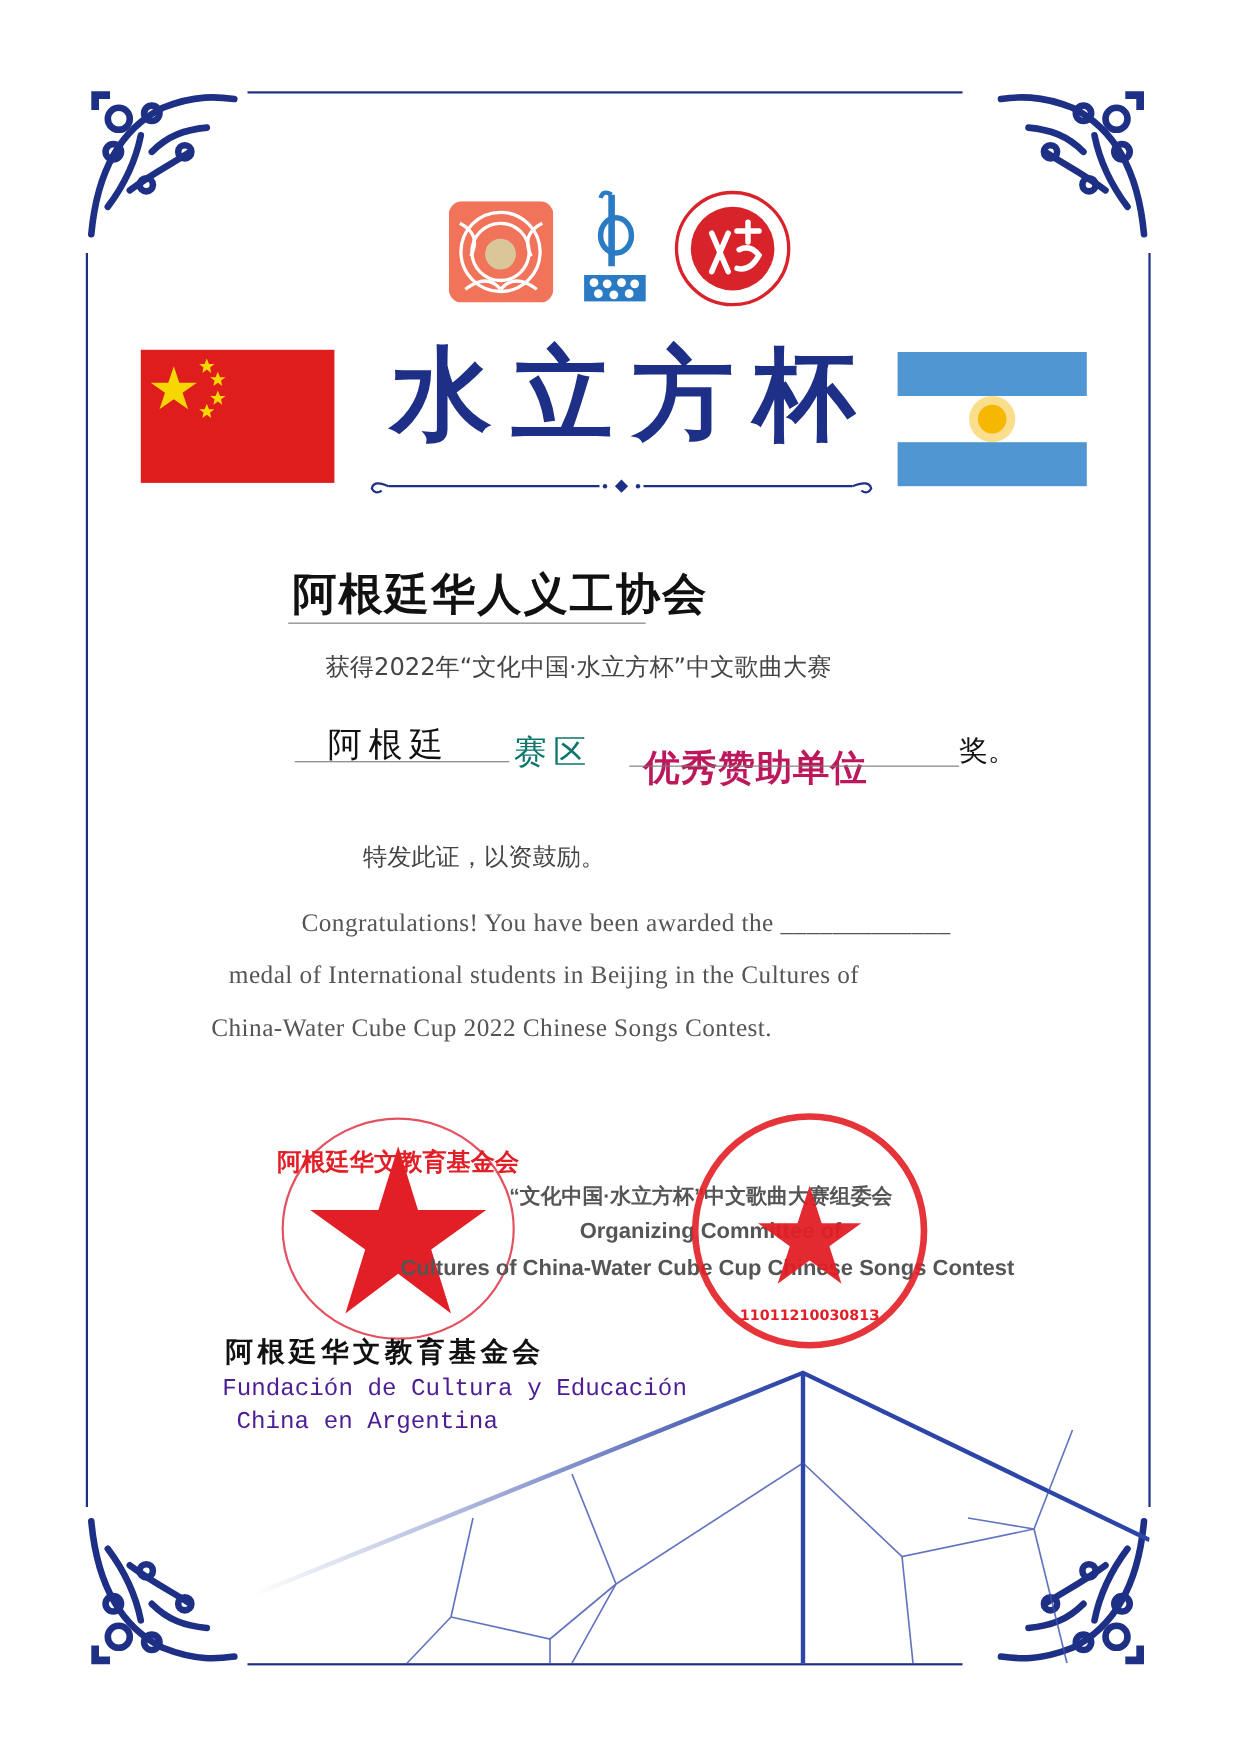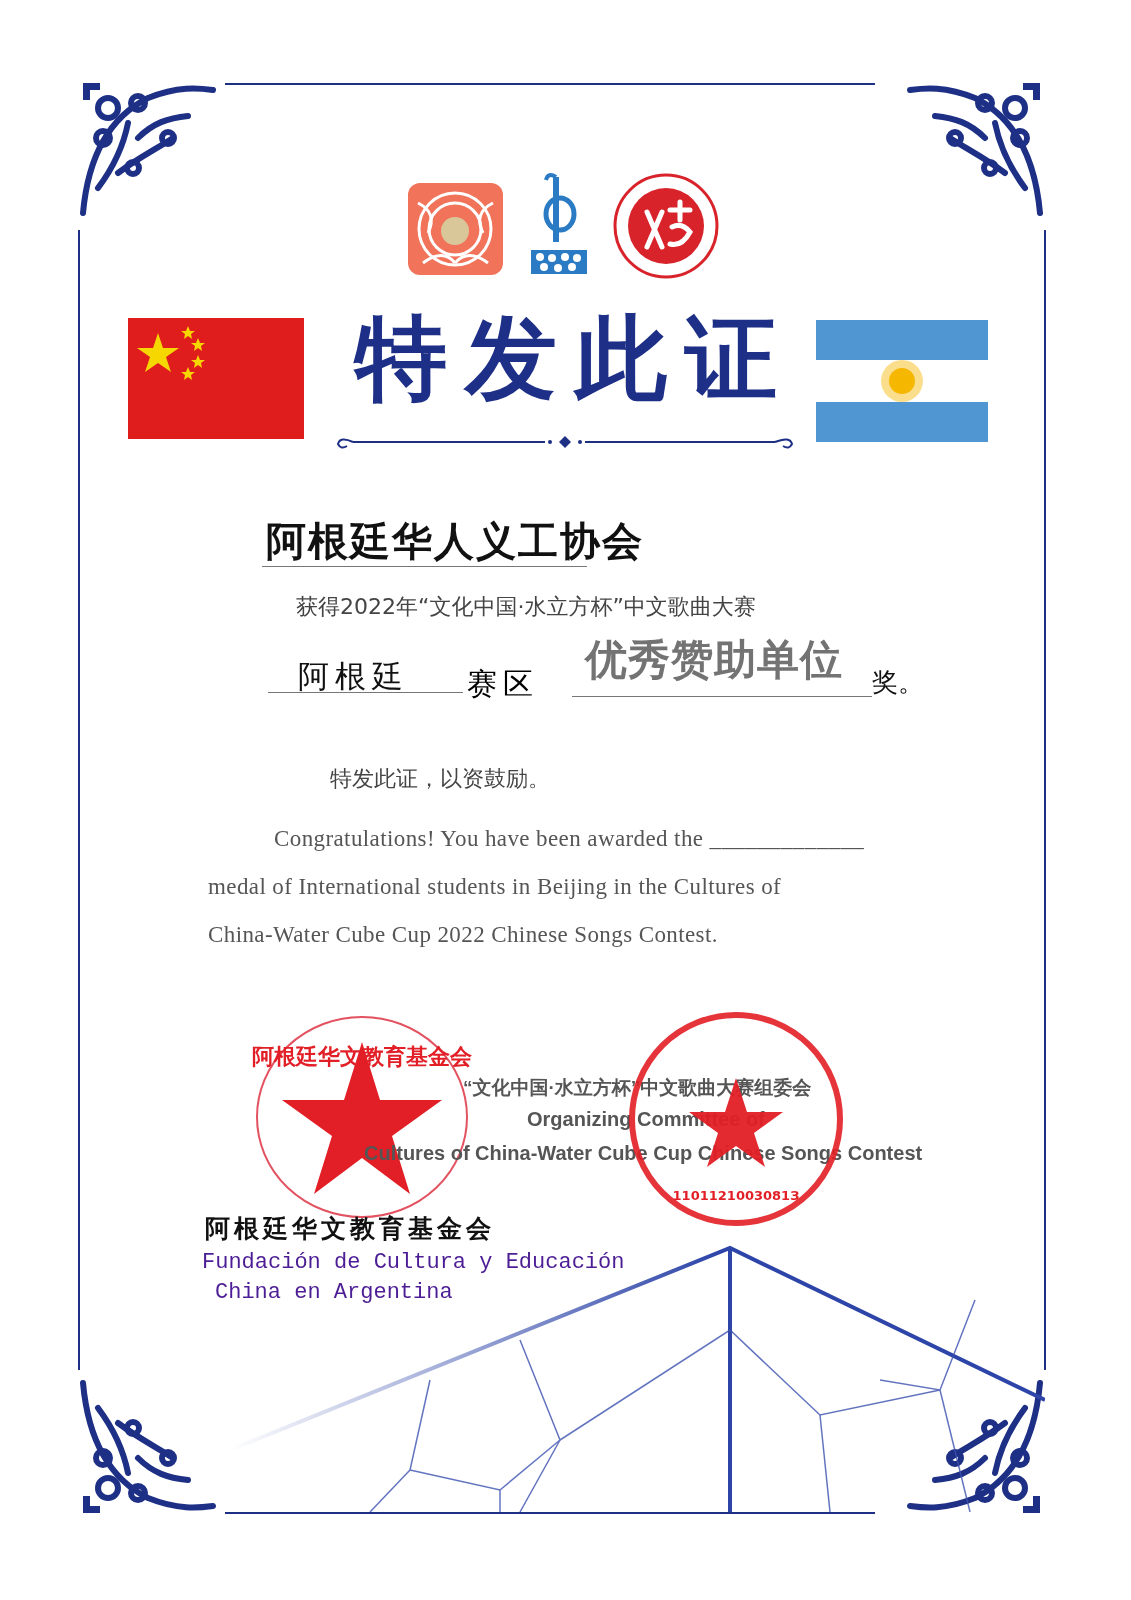--- a/index.html
+++ b/index.html
@@ -9,22 +9,22 @@
   .corner { position:absolute; width:140px; height:140px; }
   .logo-box { position:absolute; }
   .title { position:absolute; left:355px; top:312px; font-family:"DejaVu Serif", serif; font-weight:bold; font-size:92px; color:#1d2f87; letter-spacing:18px; white-space:nowrap; line-height:1; }
   .flag-cn { position:absolute; left:128px; top:318px; width:176px; height:121px; background:#df1d1c; }
   .flag-ar { position:absolute; left:816px; top:320px; width:172px; height:122px; background:#fff; }
   .flag-ar .band { position:absolute; left:0; width:100%; height:40px; background:#4f96d2; }
   .recipient { position:absolute; left:266px; top:519px; font-size:40px; font-weight:bold; color:#111; letter-spacing:2px; white-space:nowrap; line-height:1.1; }
   .underline { position:absolute; height:1px; background:#777; }
   .line-cn { position:absolute; font-size:22px; color:#444; white-space:nowrap; }
   .region-name { position:absolute; left:298px; top:656px; font-family:"DejaVu Serif", serif; font-size:31px; color:#111; letter-spacing:6px; white-space:nowrap; }
-  .region-label { position:absolute; left:467px; top:664px; font-family:"DejaVu Serif", serif; font-size:30px; color:#000000; letter-spacing:6px; white-space:nowrap; }
-  .award-name { position:absolute; left:585px; top:632px; font-size:42px; font-weight:bold; color:#737373; white-space:nowrap; letter-spacing:1px; }
+  .region-label { position:absolute; left:467px; top:664px; font-family:"DejaVu Serif", serif; font-size:30px; color:#0f766e; letter-spacing:6px; white-space:nowrap; }
+  .award-name { position:absolute; left:585px; top:676px; font-size:33px; font-weight:bold; color:#be185d; white-space:nowrap; letter-spacing:1px; }
   .award-suffix { position:absolute; left:872px; top:665px; font-family:"DejaVu Serif", serif; font-size:26px; color:#111; white-space:nowrap; }
   .en-text { position:absolute; font-family:"Liberation Serif", serif; font-size:23px; color:#555; white-space:nowrap; letter-spacing:0.4px; }
   .org-text { position:absolute; font-family:"Liberation Sans", sans-serif; font-weight:bold; color:#555; white-space:nowrap; }
   .found-cn { position:absolute; left:205px; top:1212px; font-family:"DejaVu Serif", serif; font-weight:bold; font-size:25px; color:#111; letter-spacing:4px; white-space:nowrap; }
   .found-es { position:absolute; font-family:"Liberation Mono", monospace; font-size:22px; color:#4c1d95; white-space:nowrap; }
 </style>
 </head>
 <body>
 
 <div class="border-line" style="left:225px; top:83px; width:650px; height:2px;"></div>
@@ -133,21 +133,21 @@
 </div>
 <div class="flag-ar">
   <div class="band" style="top:0;"></div>
   <div class="band" style="bottom:0;"></div>
   <svg class="abs" style="left:63px; top:38px;" width="46" height="46" viewBox="0 0 46 46">
     <circle cx="23" cy="23" r="21" fill="#f9c840" opacity="0.6"></circle>
     <circle cx="23" cy="23" r="13" fill="#f6b700"></circle>
   </svg>
 </div>
 
-<div class="title">特发此证</div>
+<div class="title">水立方杯</div>
 <svg class="abs" style="left:335px; top:432px;" width="460" height="20" viewBox="0 0 460 20">
   <line x1="18" y1="10" x2="210" y2="10" stroke="#1e2f86" stroke-width="2"></line>
   <line x1="250" y1="10" x2="440" y2="10" stroke="#1e2f86" stroke-width="2"></line>
   <polygon points="230,4 236,10 230,16 224,10" fill="#1e2f86"></polygon>
   <circle cx="215" cy="10" r="2" fill="#1e2f86"></circle>
     <circle cx="245" cy="10" r="2" fill="#1e2f86"></circle>
   <path d="M18 10 Q5 4 3 12 Q6 18 12 14" stroke="#1e2f86" stroke-width="2" fill="none"></path>
   <path d="M440 10 Q455 4 457 12 Q454 18 448 14" stroke="#1e2f86" stroke-width="2" fill="none"></path>
 </svg>
 
@@ -160,21 +160,21 @@
 <div class="underline" style="left:268px; top:692px; width:195px;"></div>
 <div class="region-label">赛区</div>
 <div class="award-name">优秀赞助单位</div>
 <div class="underline" style="left:572px; top:696px; width:300px;"></div>
 <div class="award-suffix">奖。</div>
 
 <div class="line-cn" style="left:290px; top:764px;margin-left:40px;">特发此证，以资鼓励。</div>
 
 <div class="en-text" style="left:274px; top:826px;">Congratulations! You have been awarded  the _____________</div>
 <div class="en-text" style="left:208px; top:874px;">medal of International students in Beijing in the Cultures of</div>
-<div class="en-text" style="left:208px; top:922px;">China-Water Cube Cup 2022 Chinese Songs Contest.</div>
+<div class="en-text" style="left:192px; top:922px;">China-Water Cube Cup 2022 Chinese Songs Contest.</div>
 
 <svg class="abs" style="left:230px; top:1240px;" width="815" height="272" viewBox="0 0 815 272">
   <defs>
     <linearGradient id="fade" x1="0" y1="0" x2="1" y2="0">
       <stop offset="0" stop-color="#2d45a8" stop-opacity="0"></stop>
       <stop offset="0.6" stop-color="#2d45a8" stop-opacity="1"></stop>
     </linearGradient>
   </defs>
   <path d="M0 210 L500 8 L815 160" stroke="url(#fade)" stroke-width="4" fill="none"></path>
   <line x1="500" y1="8" x2="500" y2="272" stroke="#2d45a8" stroke-width="4"></line>

